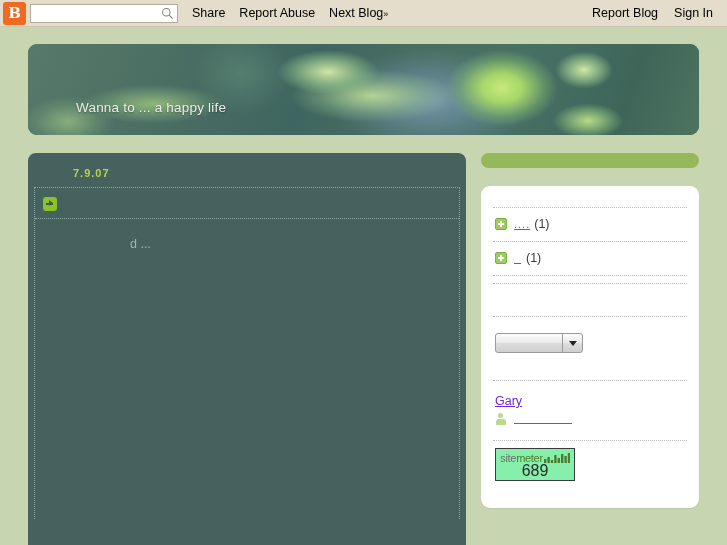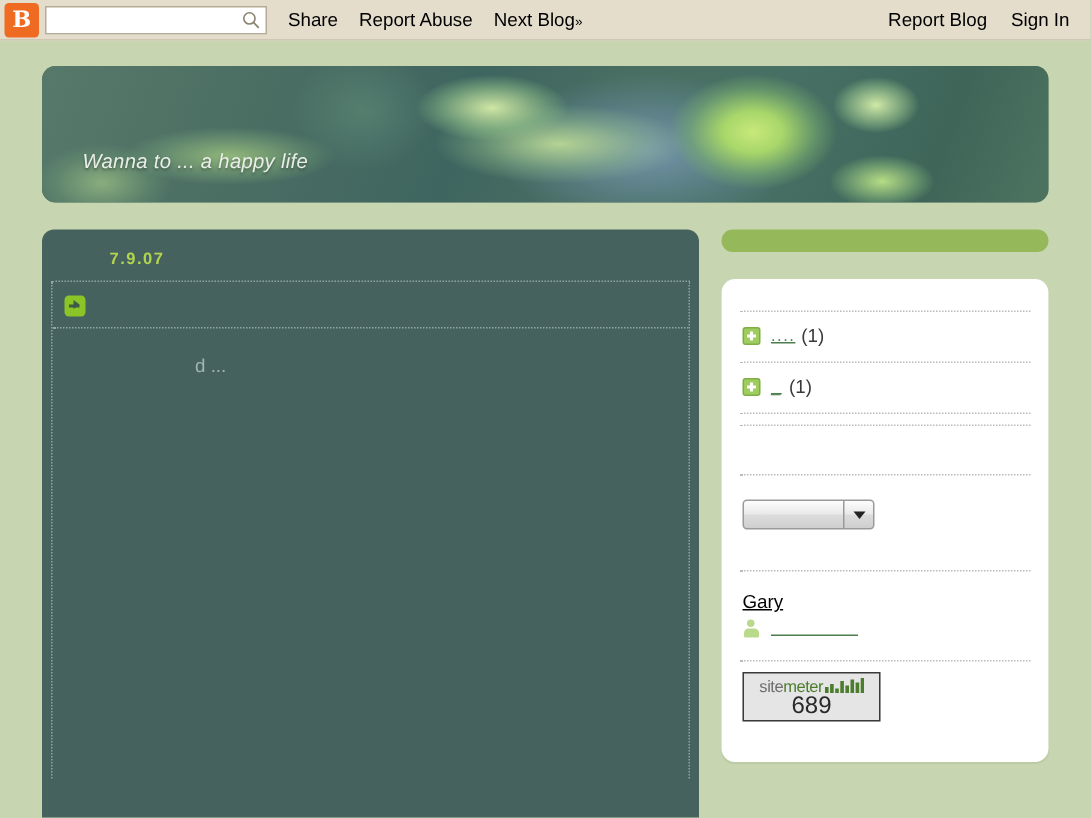--- a/index.html
+++ b/index.html
@@ -113,28 +113,27 @@
       radial-gradient(ellipse 95px 30px at 345px 52px, rgba(196,226,150,0.85) 0%, rgba(150,195,140,0.4) 55%, rgba(100,150,115,0) 88%),
       radial-gradient(ellipse 80px 22px at 125px 60px, rgba(168,206,130,0.75) 0%, rgba(130,175,125,0.35) 60%, rgba(90,140,110,0) 88%),
       radial-gradient(ellipse 52px 30px at 40px 78px, rgba(175,210,140,0.6) 0%, rgba(120,165,120,0.3) 60%, rgba(80,130,105,0) 88%),
       radial-gradient(ellipse 120px 60px at 404px 56px, rgba(130,160,195,0.75) 0%, rgba(110,145,170,0.35) 55%, rgba(80,120,130,0) 85%),
       radial-gradient(ellipse 60px 50px at 214px 30px, rgba(96,140,120,0.6) 0%, rgba(80,120,105,0) 80%),
       linear-gradient(110deg, #56796a 0%, #4b6e63 22%, #3f6560 42%, #4a6f62 58%, #477064 72%, #3f6559 88%, #4d7360 100%);
     filter: blur(0.4px);
   }
   #header-title {
     position: absolute;
-    left: 27px;
+    left: 48px;
     top: 56px;
     color: #e9eee9;
     font-size: 13.5px;
     font-family: "Liberation Sans", sans-serif;
     text-shadow: 0 1px 2px rgba(0,0,0,0.35);
     letter-spacing: 0.2px;
-    font-style: italic;
   }
 
   
   #content {
     display: flex;
     margin: 18px 14px 0 14px;
     align-items: flex-start;
   }
   #main-col {
     width: 440px;
@@ -280,21 +279,21 @@
   }
   .chev {
     width: 0; height: 0;
     border-left: 4px solid transparent;
     border-right: 4px solid transparent;
     border-top: 5px solid #222;
   }
 
   .profile-link {
     display: block;
-    color: #000000;
+    color: #6d28d9;
     text-decoration: underline;
     font-size: 12.5px;
     padding: 6px 0 3px 2px;
   }
   .profile-row {
     display: flex;
     align-items: center;
     padding: 2px 0 8px 2px;
   }
   .person-icon {
@@ -327,23 +326,23 @@
     height: 8px;
   }
 
   .widget-title {
     font-weight: bold;
     font-size: 12.5px;
     color: #333;
     padding: 8px 0 2px 2px;
   }
   .sitemeter-badge {
-    width: 92px;
+    width: 80px;
     border: 1px solid #3a3a3a;
-    background: #e5e5e5;
+    background: #86efac;
     padding: 3px 2px 2px 2px;
     margin: 7px 0 0 2px;
     box-sizing: border-box;
     text-align: center;
   }
   .sitemeter-word {
     font-size: 11px;
     font-family: "Liberation Sans", sans-serif;
     letter-spacing: -0.3px;
     line-height: 12px;

